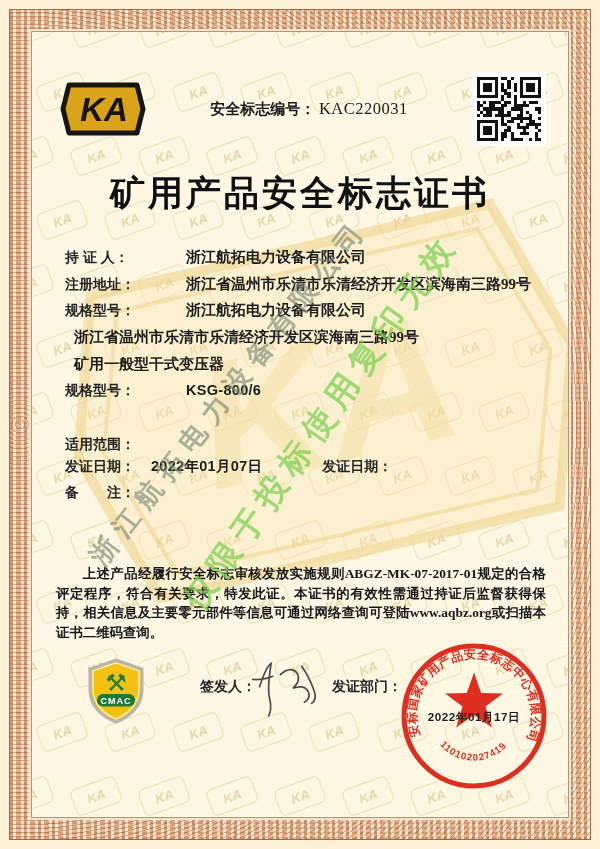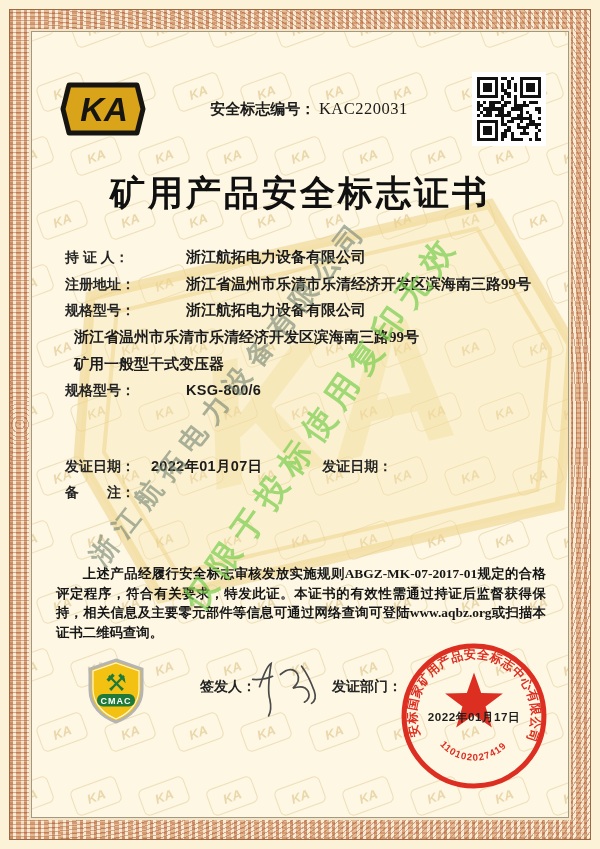--- a/index.html
+++ b/index.html
@@ -361,20 +361,21 @@
         <div class="row">
           <span class="value">矿用一般型干式变压器</span>
         </div>
         <div class="row">
           <span class="label">规格型号：</span>
           <span class="value mono">KSG-800/6</span>
         </div>
         <div class="row wide">
         </div>
         <div class="row">
+          <span class="label">适用范围：</span>
         </div>
       </div>
 
       <div class="daterow">
         <span class="dlabel">发证日期：</span>
         <span class="dvalue">2022年01月07日</span>
         <span class="dlabel second">发证日期：</span>
       </div>
 
       <div class="remark">备　　注：</div>

